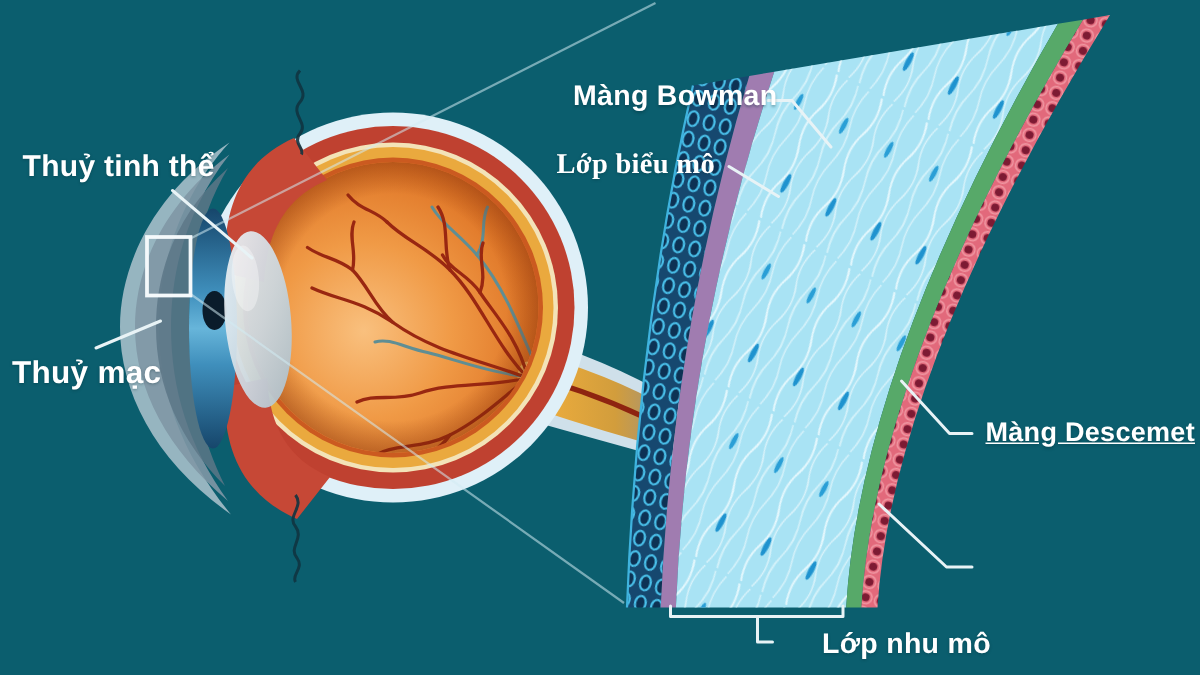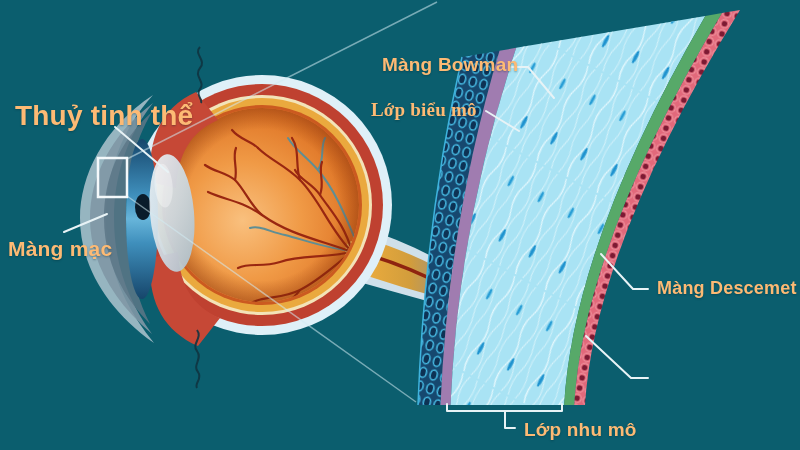--- a/index.html
+++ b/index.html
@@ -3,27 +3,27 @@
 <meta charset="utf-8">
 <style>
   html,body{margin:0;padding:0;}
   body{
     width:800px;height:450px;position:relative;overflow:hidden;
     background:#0b5e6e;
     font-family:"Liberation Sans", sans-serif;
   }
   .stage{position:absolute;left:0;top:0;width:800px;height:450px;}
   .lbl{
-    position:absolute;color:#fdba74;font-weight:bold;
+    position:absolute;color:#ffffff;font-weight:bold;
     white-space:nowrap;letter-spacing:0.2px;
     text-shadow:0 1px 2px rgba(0,40,50,.35);
   }
-  .lbl-lg{font-size:28px;}
+  .lbl-lg{font-size:20px;}
   .lbl-md{font-size:19px;}
-  .lbl-sm{font-size:18px;}
+  .lbl-sm{font-size:18px;text-decoration:underline;}
   svg{position:absolute;left:0;top:0;}
 </style>
 </head>
 <body>
 
 <div class="stage">
 <svg width="800" height="450" viewBox="0 0 800 450">
   <defs>
     <radialGradient id="vitreous" cx="40%" cy="58%" r="72%">
       <stop offset="0%" stop-color="#f9c07e"></stop>
@@ -153,19 +153,19 @@
     <path d="M512,67 L528,67 L554,98"></path>
     <path d="M486,111 L519,131"></path>
     <path d="M601,254 L633,289 L648,289"></path>
     <path d="M586,336 L631,378 L648,378"></path>
     <path d="M447,404 L447,411 L562,411 L562,404"></path>
     <path d="M505,411 L505,428 L515,428"></path>
   </g>
 </svg>
 
 <div class="lbl lbl-lg" style="left:15px;top:100px;">Thuỷ tinh thể</div>
-<div class="lbl lbl-lg" style="left:8px;top:237px;font-size:21px;">Màng mạc</div>
+<div class="lbl lbl-lg" style="left:8px;top:237px;font-size:21px;">Thuỷ mạc</div>
 
 <div class="lbl lbl-md" style="left:382px;top:54px;">Màng Bowman</div>
 <div class="lbl lbl-md" style="left:371px;top:99px;font-family:Liberation Serif, serif;">Lớp biểu mô</div>
 <div class="lbl lbl-sm" style="left:657px;top:278px;">Màng Descemet</div>
-<div class="lbl lbl-md" style="left:524px;top:419px;">Lớp nhu mô</div>
+<div class="lbl lbl-md" style="left:548px;top:419px;">Lớp nhu mô</div>
 </div>
 
 </body></html>

